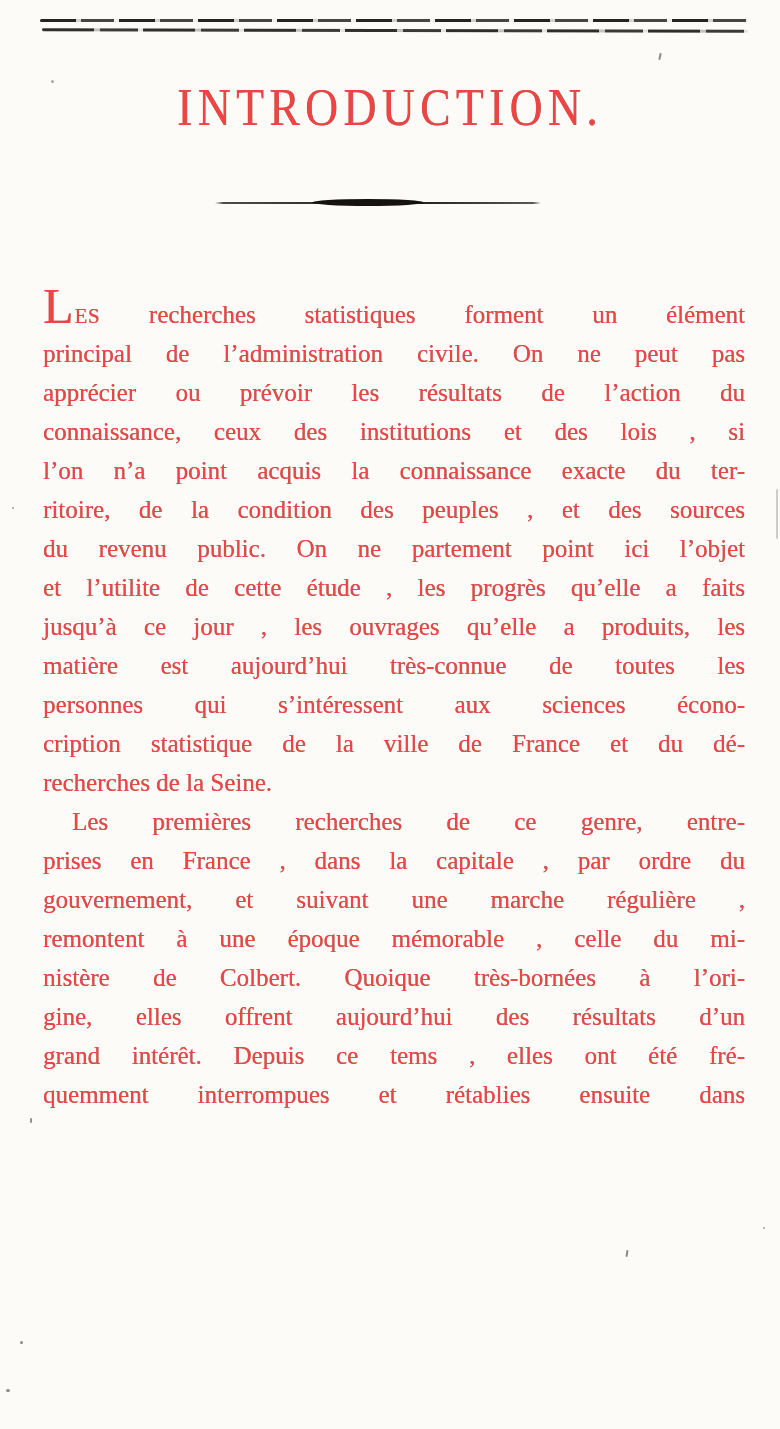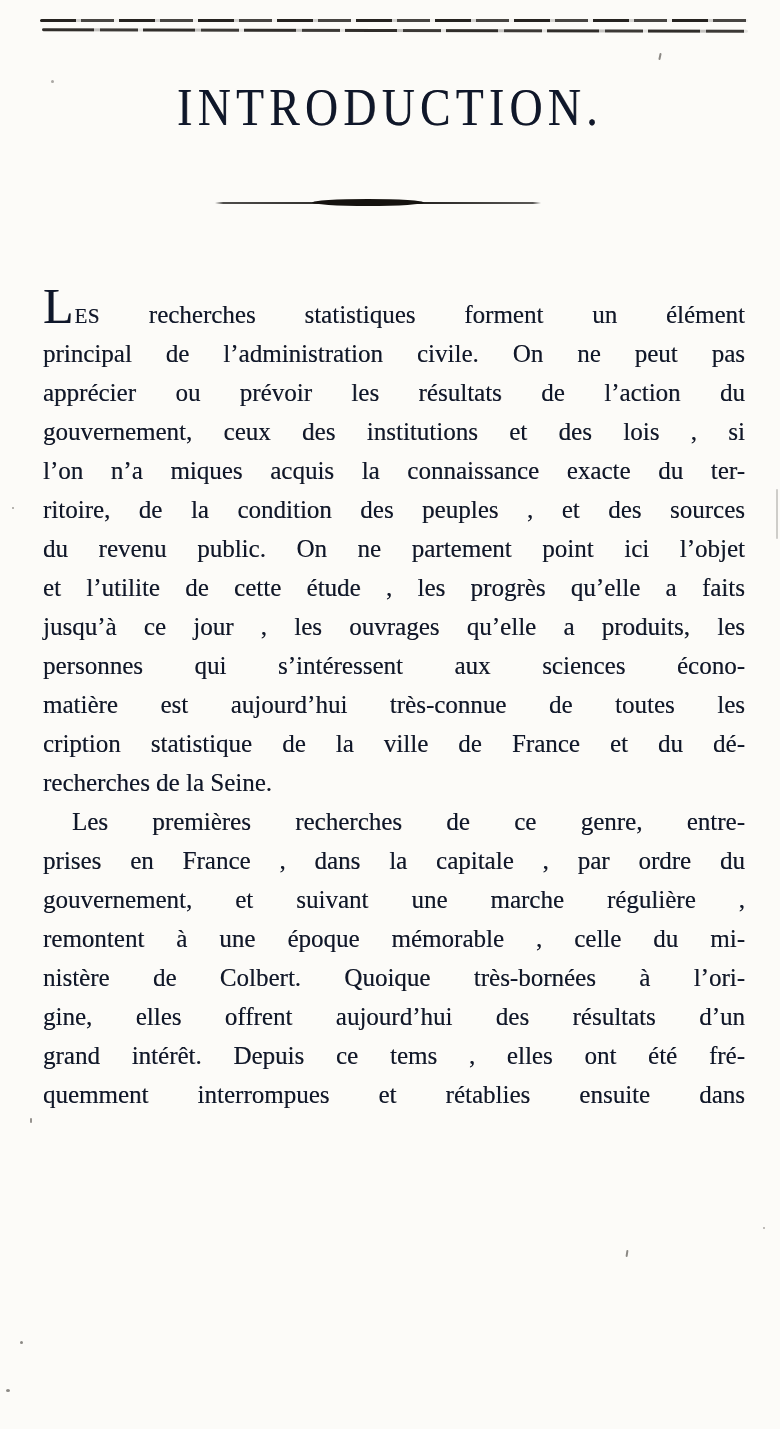--- a/index.html
+++ b/index.html
@@ -5,21 +5,21 @@
   html, body {
     margin: 0;
     padding: 0;
     background: #ffffff;
   }
   .page {
     position: relative;
     width: 780px;
     height: 1429px;
     background: #fcfbf8;
-    color: #0f172a;
+    color: #ef4444;
     font-family: "Liberation Serif", "DejaVu Serif", serif;
     overflow: hidden;
   }
 
   
   .rule {
     position: absolute;
     border-radius: 2px;
   }
   .rule-a {
@@ -135,28 +135,28 @@
 
   <div class="divider">
     <div class="divider-line"></div>
     <div class="divider-lens"></div>
   </div>
 
   <div class="text-block">
     <div class="bodyline"><span class="initcap">L</span><span class="lead">es</span> <span>recherches statistiques forment un élément</span></div>
     <div class="bodyline">principal de l’administration civile. On ne peut pas</div>
     <div class="bodyline">apprécier ou prévoir les résultats de l’action du</div>
-    <div class="bodyline">gouvernement, ceux des institutions et des lois , si</div>
-    <div class="bodyline">l’on n’a miques acquis la connaissance exacte du ter-</div>
+    <div class="bodyline">connaissance, ceux des institutions et des lois , si</div>
+    <div class="bodyline">l’on n’a point acquis la connaissance exacte du ter-</div>
     <div class="bodyline">ritoire, de la condition des peuples , et des sources</div>
     <div class="bodyline">du revenu public. On ne partement point ici l’objet</div>
     <div class="bodyline">et l’utilite de cette étude , les progrès qu’elle a faits</div>
     <div class="bodyline">jusqu’à ce jour , les ouvrages qu’elle a produits, les</div>
+    <div class="bodyline">matière est aujourd’hui très-connue de toutes les</div>
     <div class="bodyline">personnes qui s’intéressent aux sciences écono-</div>
-    <div class="bodyline">matière est aujourd’hui très-connue de toutes les</div>
     <div class="bodyline">cription statistique de la ville de France et du dé-</div>
     <div class="bodyline parend">recherches de la Seine.</div>
 
     <div class="bodyline indent">Les premières recherches de ce genre, entre-</div>
     <div class="bodyline">prises en France , dans la capitale , par ordre du</div>
     <div class="bodyline">gouvernement, et suivant une marche régulière ,</div>
     <div class="bodyline">remontent à une époque mémorable , celle du mi-</div>
     <div class="bodyline">nistère de Colbert. Quoique très-bornées à l’ori-</div>
     <div class="bodyline">gine, elles offrent aujourd’hui des résultats d’un</div>
     <div class="bodyline">grand intérêt. Depuis ce tems , elles ont été fré-</div>

